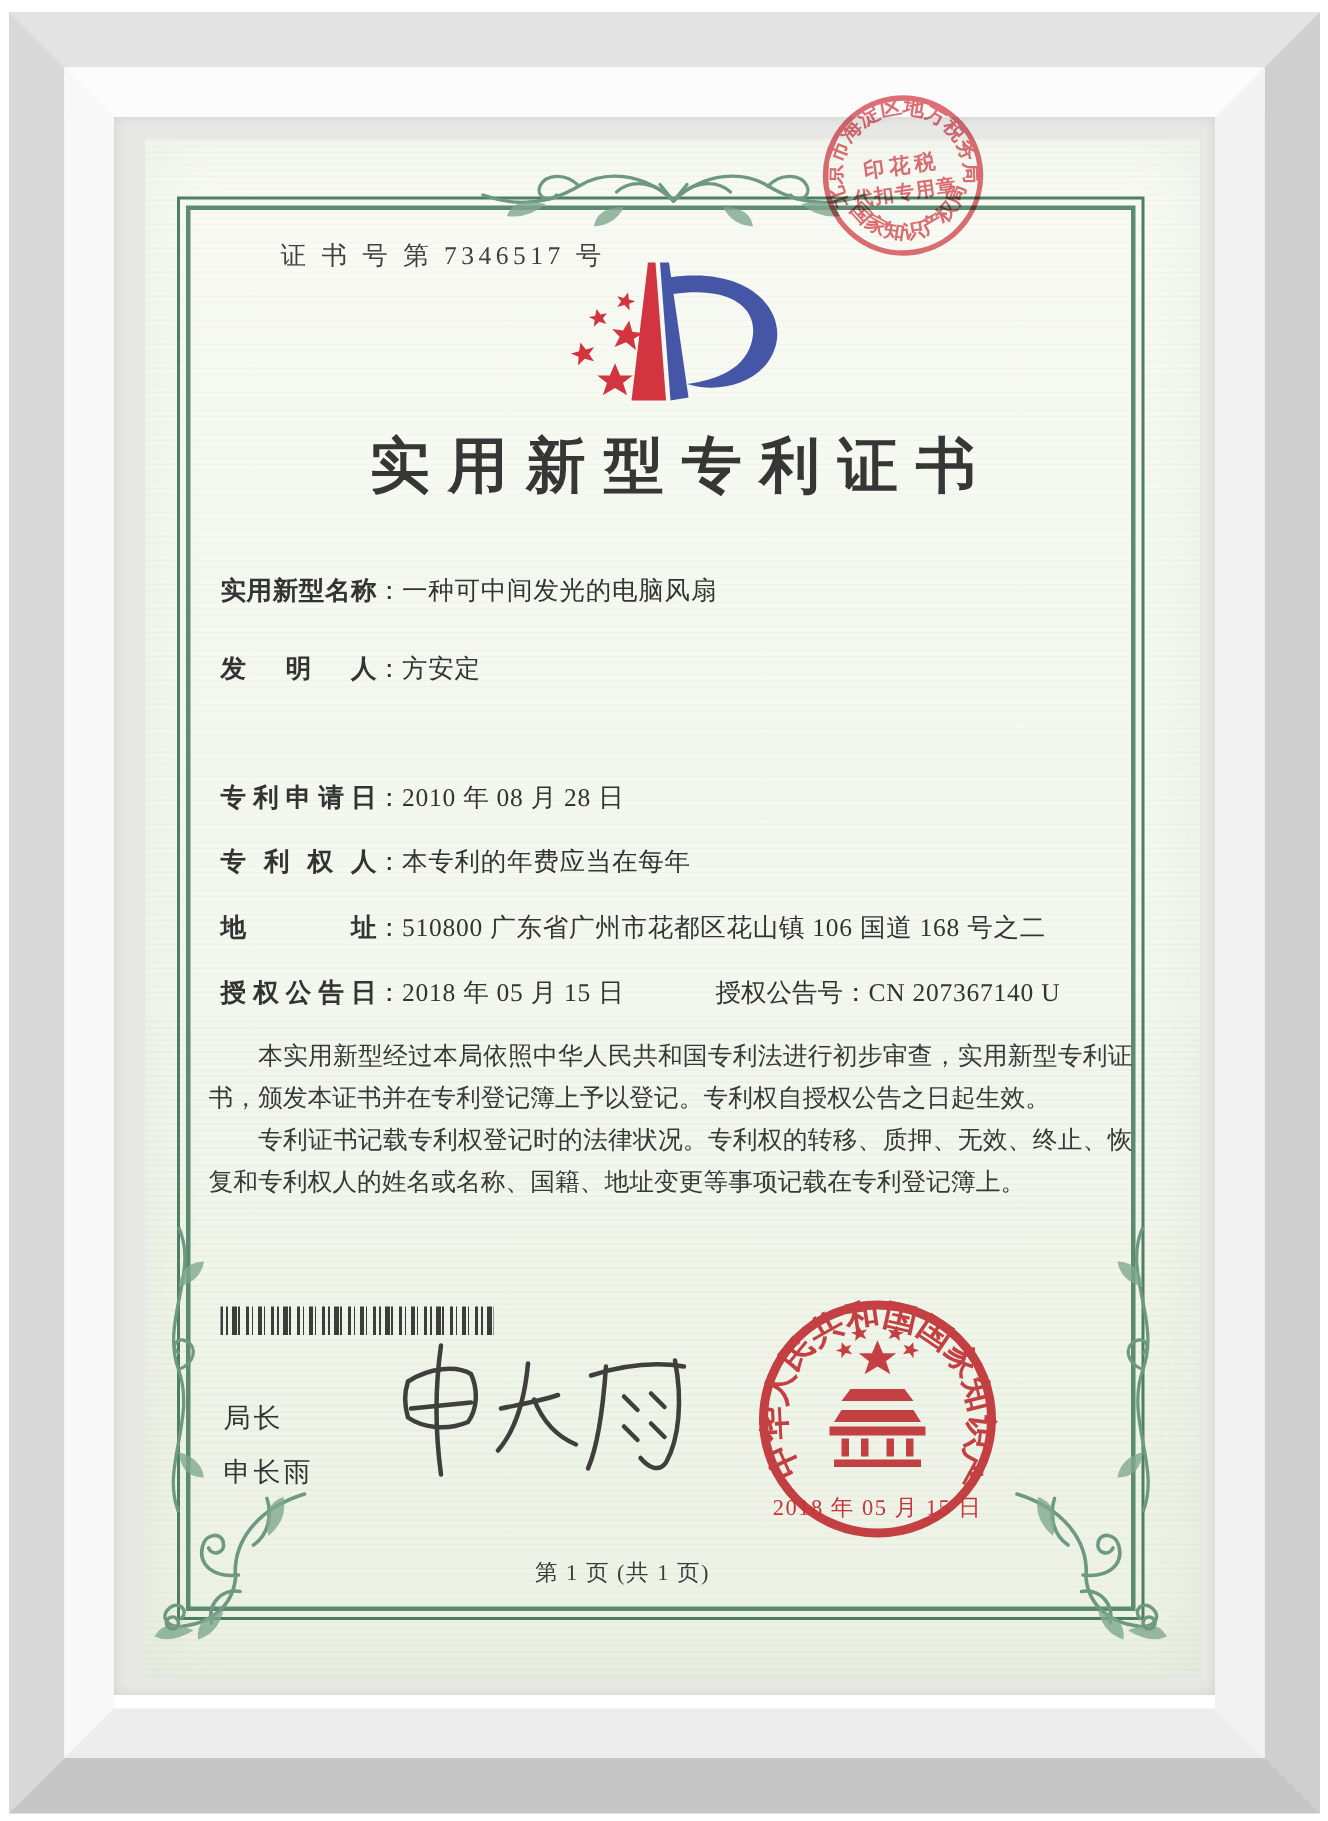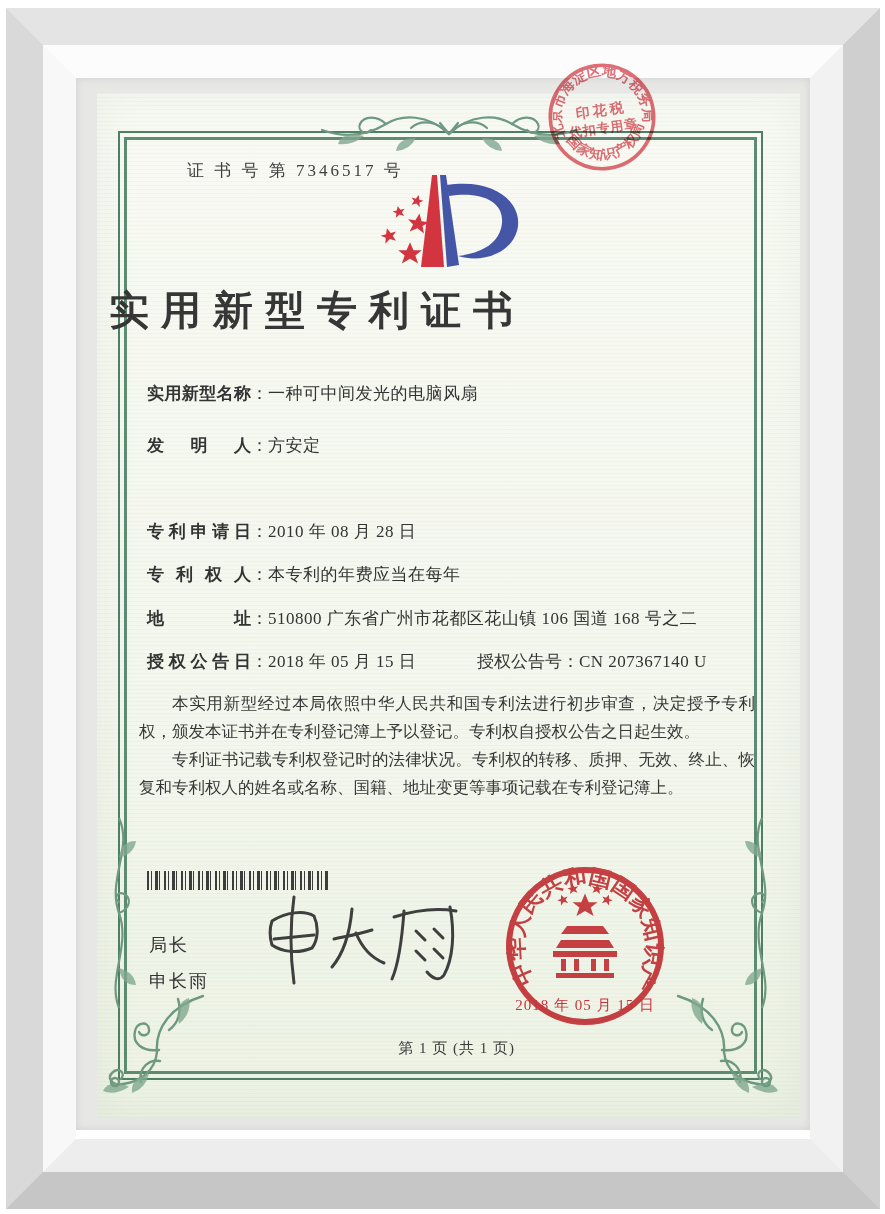--- a/index.html
+++ b/index.html
@@ -26,21 +26,21 @@
   
   .orn{position:absolute;pointer-events:none;}
   .orn-top{left:50%;top:17px;transform:translateX(-50%);}
   .orn-bl{left:2px;bottom:18px;}
   .orn-br{right:18px;bottom:18px;transform:scaleX(-1);}
   .orn-left{left:4px;bottom:110px;}
   .orn-right{right:20px;bottom:110px;transform:scaleX(-1);}
   
   .cert-number{position:absolute;left:48px;top:66px;font-size:17px;letter-spacing:3px;color:#3f3f3f;margin-left:42px;}
   .logo{position:absolute;left:233px;top:62px;}
-  .title{position:absolute;left:0;top:190px;width:100%;
+  .title{position:absolute;left:0;top:190px;width:100%;text-align:center;
     font-size:40px;font-weight:600;letter-spacing:12px;text-indent:12px;color:#363636;}
   
   .field-row{position:absolute;left:50px;font-size:17px;white-space:nowrap;color:#333;}
   .f-label{display:inline-block;width:104px;text-align:justify;text-align-last:justify;vertical-align:top;font-weight:bold;}
   .f-colon{display:inline-block;}
   .f-value{letter-spacing:.5px;}
   .f-right{position:absolute;left:330px;top:0;}
   
   .body-text{position:absolute;left:42px;top:597px;width:616px;font-size:16.5px;line-height:28px;
     text-align:justify;color:#383838;}
@@ -56,21 +56,21 @@
   .signer-title{position:absolute;left:52px;top:840px;font-size:18px;letter-spacing:2px;color:#333;}
   .signer-name{position:absolute;left:52px;top:876px;font-size:18px;letter-spacing:2px;color:#333;}
   .autograph{position:absolute;left:163px;top:790px;}
   
   .seal{position:absolute;left:398px;top:765px;mix-blend-mode:multiply;opacity:.93;}
   .seal-date{position:absolute;left:398px;top:903px;width:180px;text-align:center;
     font-size:15px;letter-spacing:1px;color:#c5343c;z-index:5;}
   .tax-stamp{position:absolute;left:540px;top:55px;transform:rotate(-8deg);
     mix-blend-mode:multiply;opacity:.88;z-index:4;}
   
-  .page-footer{position:absolute;left:218px;top:946px;width:200px;text-align:right;
+  .page-footer{position:absolute;left:218px;top:946px;width:200px;text-align:center;
     font-size:15px;color:#3c3c3c;letter-spacing:1px;}
   .svgtext{font-family:"Liberation Serif","DejaVu Serif",serif;font-weight:700;}
 </style>
 </head>
 <body>
 
 <div class="scene">
 
   <svg width="0" height="0" style="position:absolute">
     <defs>
@@ -168,21 +168,21 @@
       <span class="f-label">地址</span><span class="f-colon">：</span><span class="f-value">510800 广东省广州市花都区花山镇 106 国道 168 号之二</span>
     </div>
     <div class="field-row" style="top:557px">
       <span class="f-label">授权公告日</span><span class="f-colon">：</span><span class="f-value">2018 年 05 月 15 日</span>
       <span class="f-right">
         <span>授权公告号</span><span>：</span><span class="f-value">CN 207367140 U</span>
       </span>
     </div>
 
     <div class="body-text">
-      <p>本实用新型经过本局依照中华人民共和国专利法进行初步审查，决定授予专利权，颁发本证书并在专利登记簿上予以登记。专利权自授权公告之日起生效。</p>
+      <p>本实用新型经过本局依照中华人民共和国专利法进行初步审查，实用新型专利证书，颁发本证书并在专利登记簿上予以登记。专利权自授权公告之日起生效。</p>
       <p>专利证书记载专利权登记时的法律状况。专利权的转移、质押、无效、终止、恢复和专利权人的姓名或名称、国籍、地址变更等事项记载在专利登记簿上。</p>
     </div>
 
     <div class="barcode"></div>
 
     <div class="signer-title">局长</div>
     <div class="signer-name">申长雨</div>
     <svg class="autograph" width="210" height="115" viewBox="0 0 210 115">
       <g fill="none" stroke="#2c2c2c" stroke-width="3" stroke-linecap="round" stroke-linejoin="round" opacity=".9">
         <path d="M34,14 q-6,42 0,86"></path>

